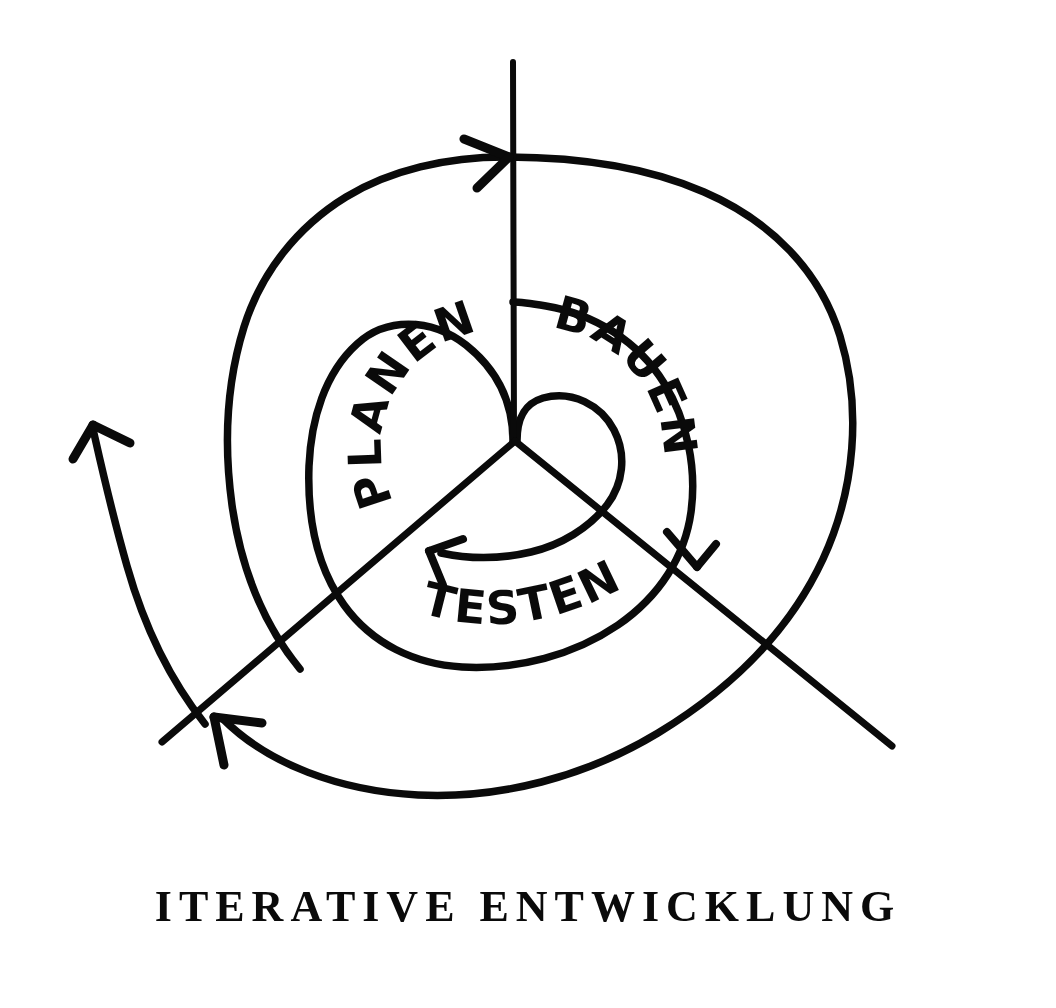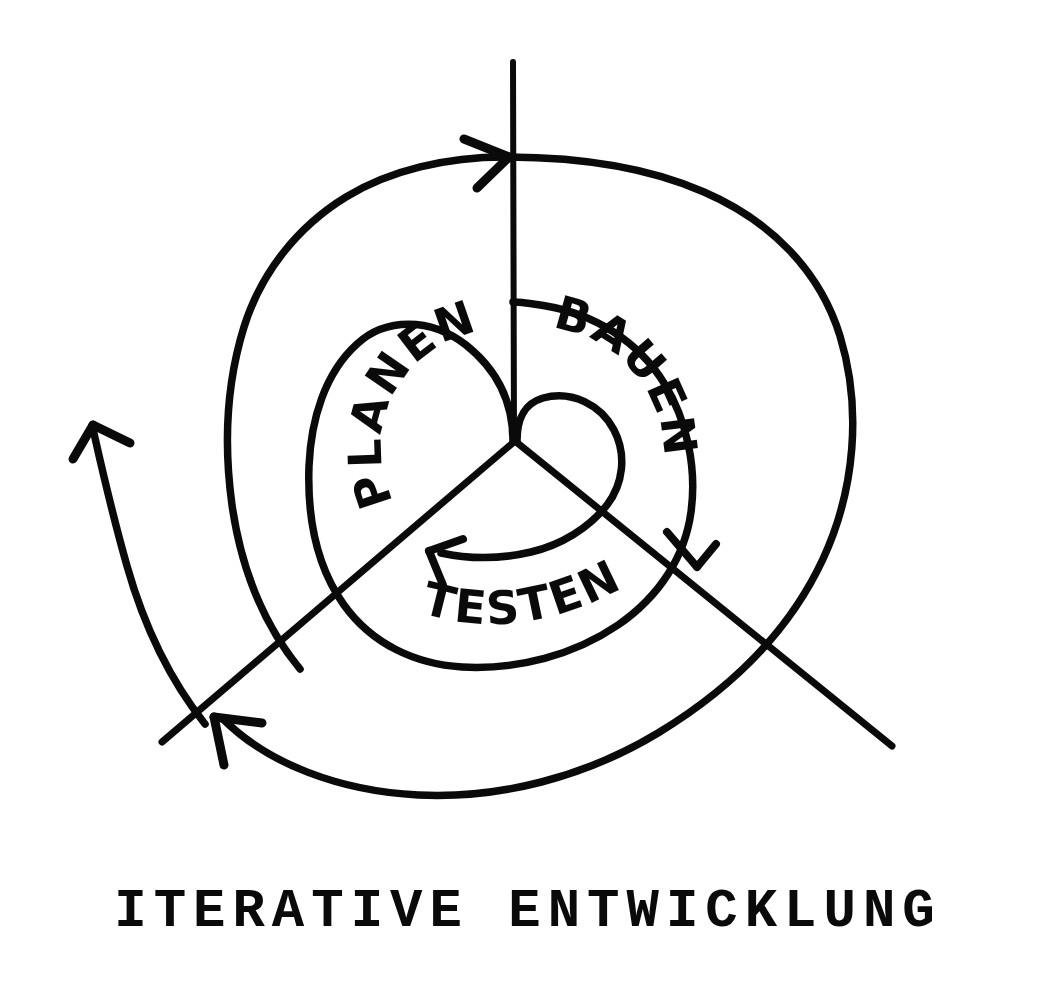--- a/index.html
+++ b/index.html
@@ -46,23 +46,23 @@
     letter-spacing: 2.5px;
   }
   .ring-label { font-size: 46px; }
 
   .caption {
     position: absolute;
     left: 0;
     right: 0;
     top: 884px;
     text-align: center;
-    font-family: Liberation Mono, monospace;
+    font-family: Liberation Serif, serif;
     font-weight: 700;
-    font-size: 54px;
+    font-size: 44px;
     letter-spacing: 7px;
     color: #0a0a0a;
     white-space: pre;
     line-height: 1.05;
   }
 </style>
 </head>
 <body>
 
 <div id="diagram-root">

